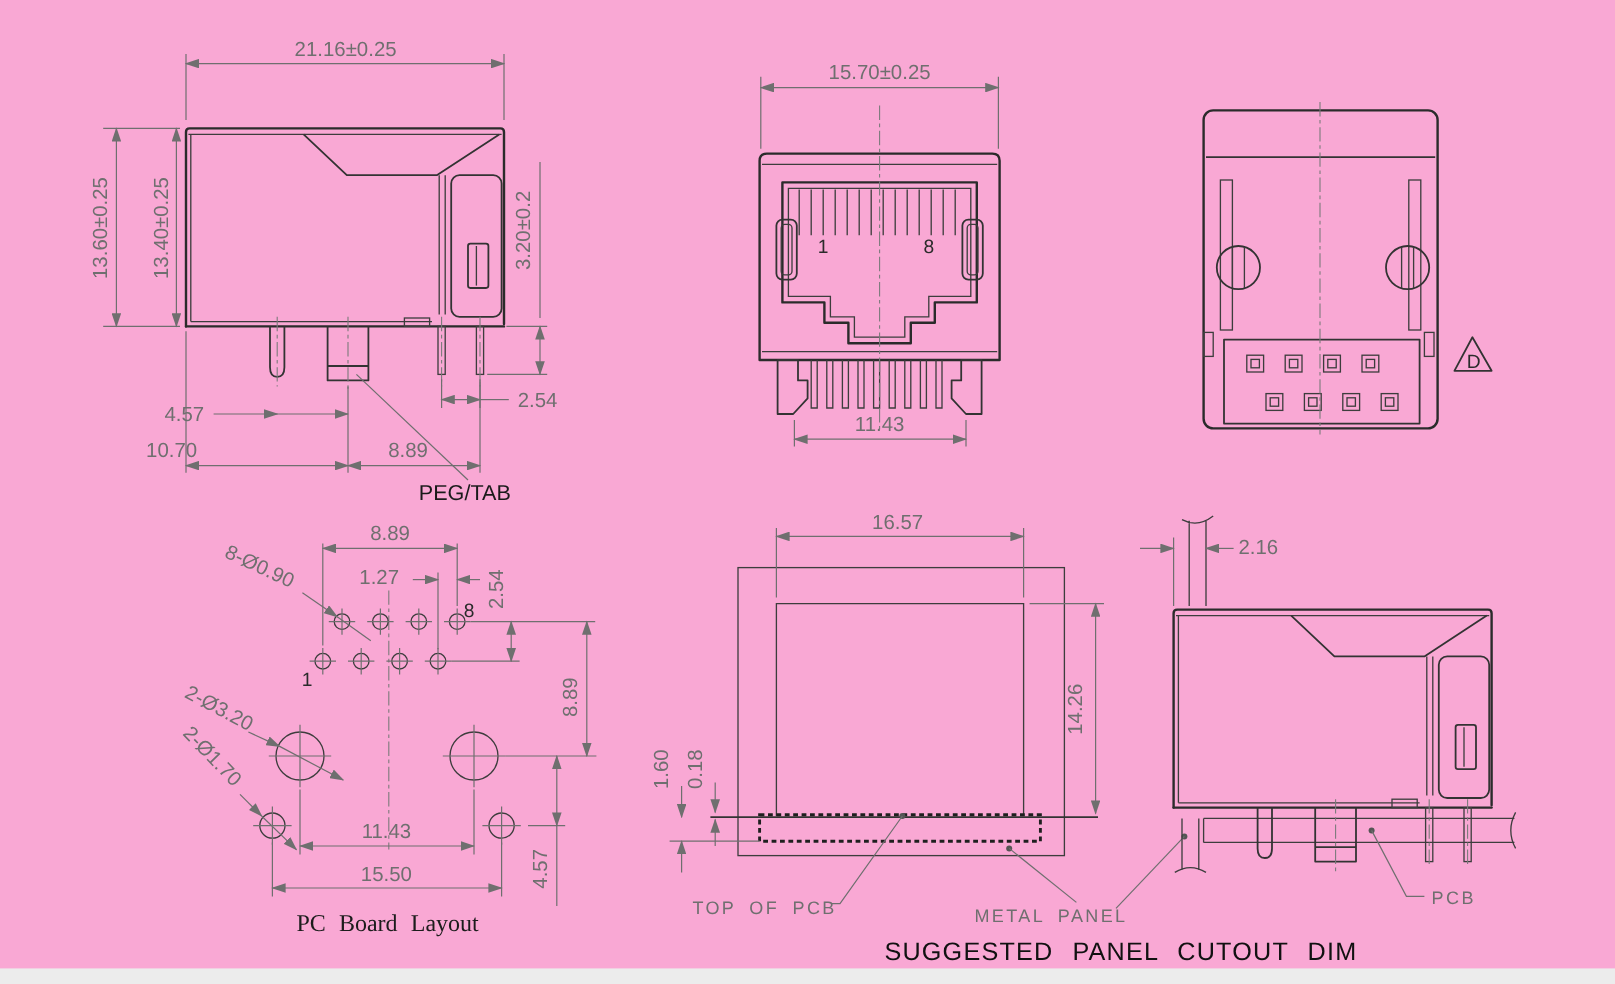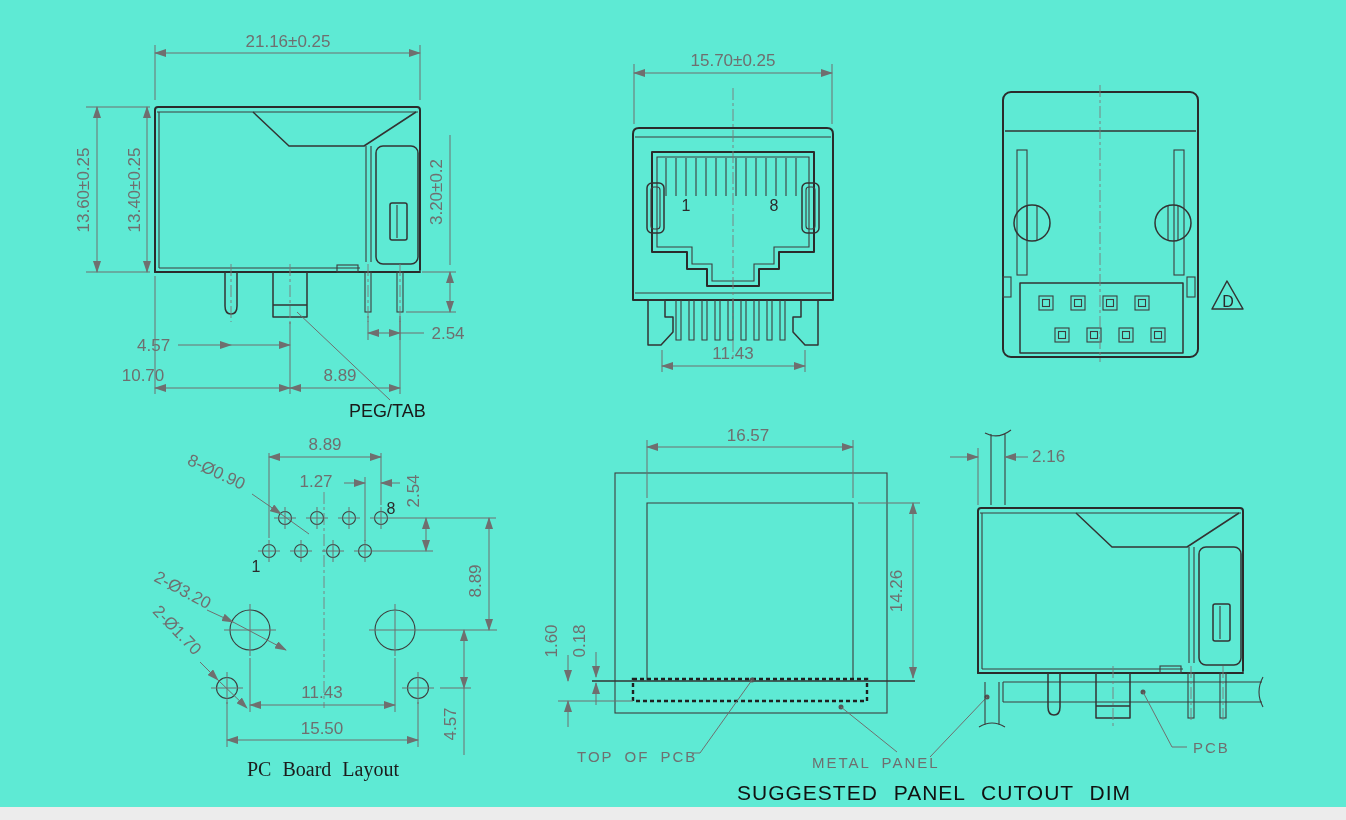--- a/index.html
+++ b/index.html
@@ -1,16 +1,16 @@
 <!DOCTYPE html>
 <html><head>
 <meta charset="utf-8">
 <style>
   html,body{margin:0;padding:0;background:#ffffff;}
-  .stage{width:1346px;height:820px;position:relative;background:#5eead4;overflow:hidden;}
+  .stage{width:1346px;height:820px;position:relative;background:#f9a8d4;overflow:hidden;}
   svg{display:block;}
   .obj{stroke:#2b2b2b;stroke-width:2;fill:none;stroke-linejoin:round;stroke-linecap:round;}
   .obj-med{stroke:#333;stroke-width:1.5;fill:none;stroke-linejoin:round;}
   .obj-thin{stroke:#3d3d3d;stroke-width:1.1;fill:none;}
   .dim{stroke:#6f6f6f;stroke-width:1;fill:none;}
   .cl{stroke:#7a7a7a;stroke-width:0.9;fill:none;stroke-dasharray:12 3 3 3;}
   .dashstrip{stroke:#1f1f1f;stroke-width:2.4;fill:none;stroke-dasharray:4 3;}
   .dot{fill:#555;stroke:none;}
   text{font-family:"Liberation Sans",sans-serif;fill:#6f6f6f;font-size:17px;}
   .t-dark{fill:#1a1a1a;font-size:18px;}

